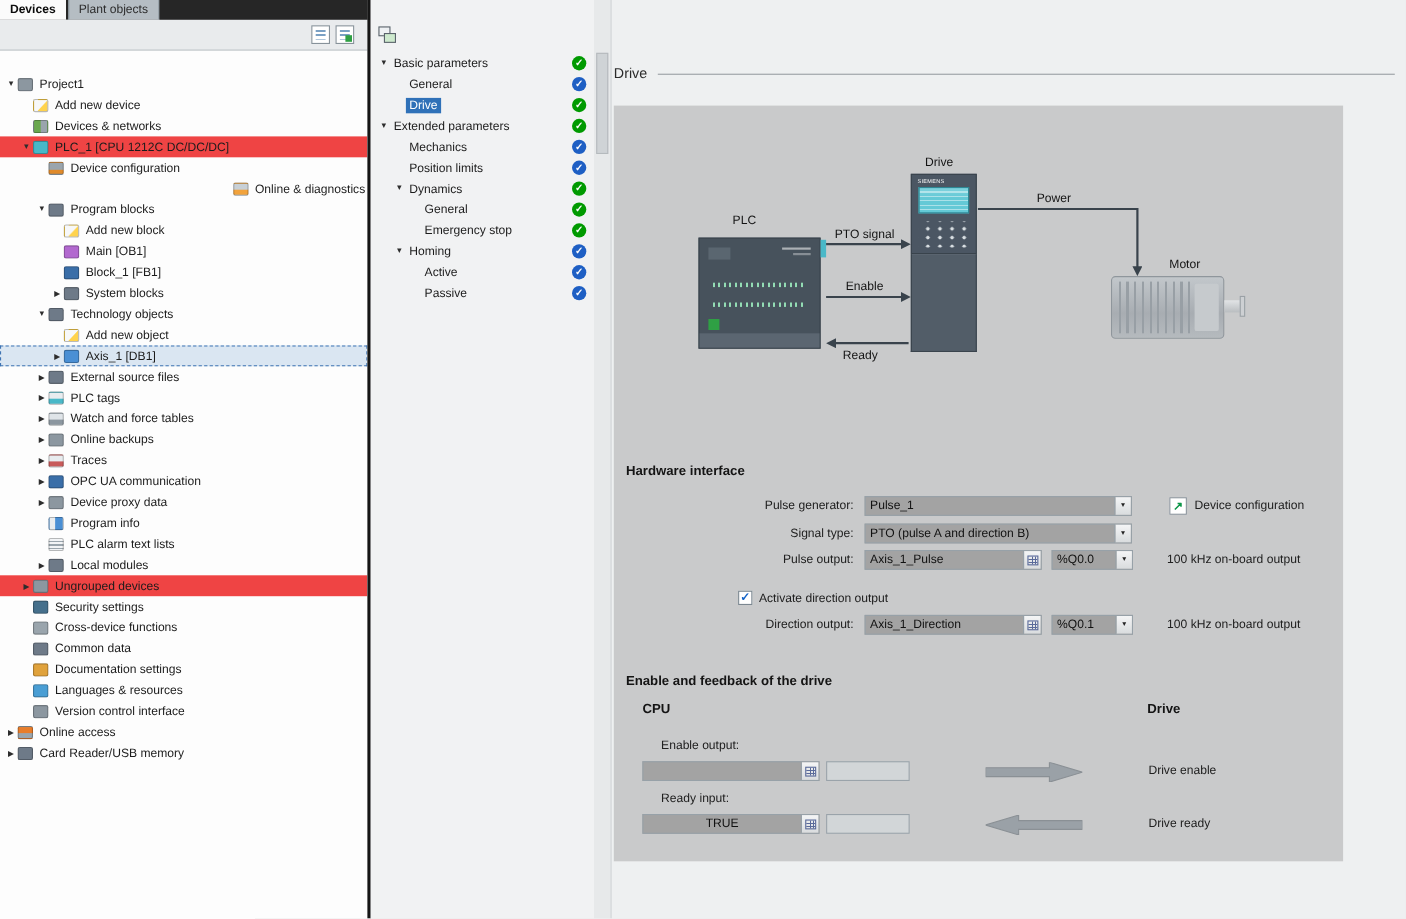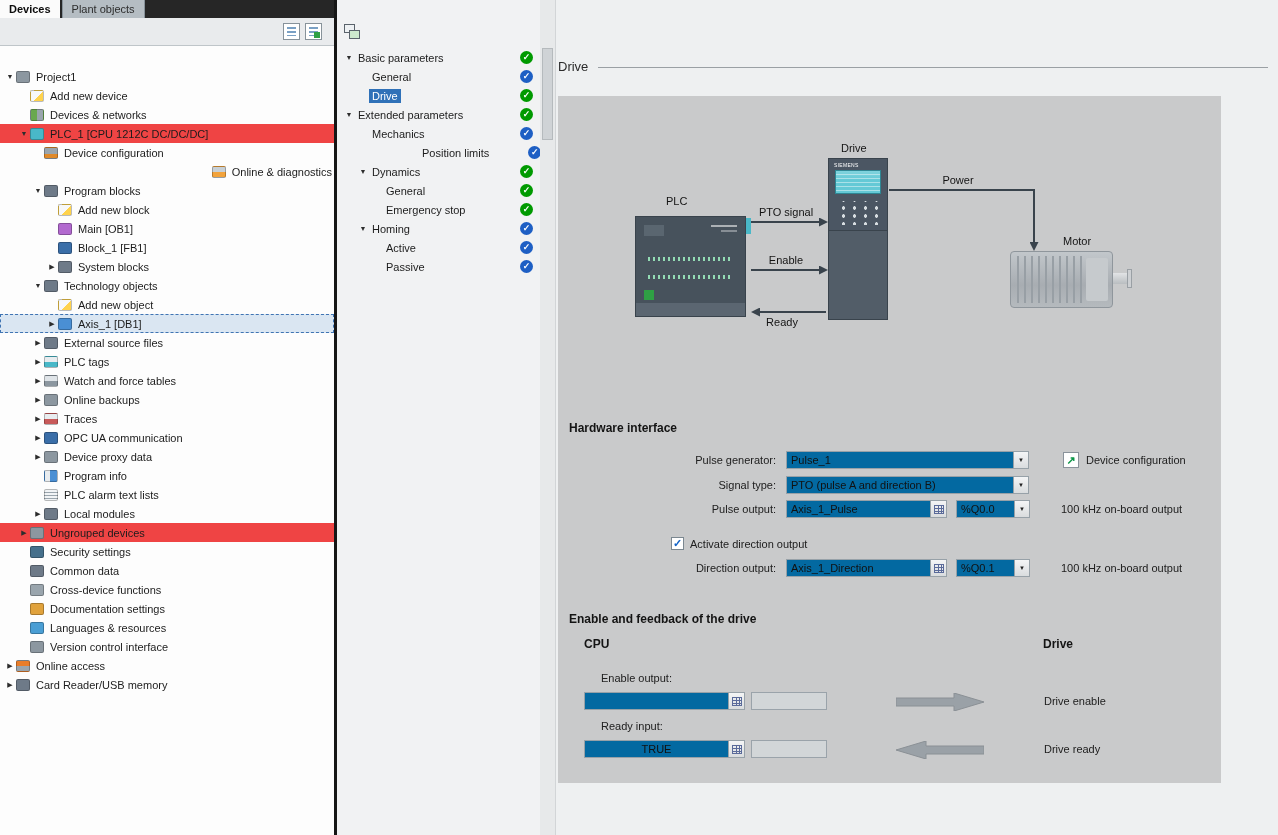--- a/index.html
+++ b/index.html
@@ -102,21 +102,21 @@
 .motor-cap{position:absolute;right:4px;top:6px;width:22px;height:43px;background:#c6cacd;border-radius:2px}
 .motor-shaft{position:absolute;left:555px;top:177px;width:16px;height:11px;background:linear-gradient(180deg,#e2e4e6,#b9bdc0)}
 .motor-ring{position:absolute;left:569px;top:173px;width:5px;height:19px;background:#cdd0d3;border:1px solid #9aa0a5}
 .diagram-svg{position:absolute;left:0;top:0;pointer-events:none}
 
 
 .h1{position:absolute;left:11px;font-size:12px;font-weight:bold;color:#141414}
 .rlabel{position:absolute;left:0;width:223px;height:18px;line-height:18px;text-align:right;padding-right:5px;color:#202020}
 .sm-label{position:absolute;height:18px;line-height:18px;color:#202020}
 .col-label{position:absolute;font-size:12px;font-weight:bold;color:#141414}
-.combo,.fld{position:absolute;height:18px;background:#0369a1;border:1px solid #97a1a8;display:flex;align-items:center;color:#111}
+.combo,.fld{position:absolute;height:18px;background:#a3a3a3;border:1px solid #97a1a8;display:flex;align-items:center;color:#111}
 .combo-value,.fld-value{flex:1;padding:0 4px;overflow:hidden;white-space:nowrap}
 .fld-value.center{text-align:center}
 .dd{width:15px;align-self:stretch;border-left:1px solid #97a1a8;background:linear-gradient(180deg,#f4f5f6,#d9dcde);font-size:6px;display:flex;align-items:center;justify-content:center;color:#222}
 .browse{width:16px;align-self:stretch;border-left:1px solid #97a1a8;background:linear-gradient(180deg,#f4f5f6,#d9dcde);display:flex;align-items:center;justify-content:center}
 .grid-ic{width:10px;height:9px;border:1px solid #5a6a9a;background:linear-gradient(90deg,transparent 0px,transparent 3px,#5a6a9a 3px,#5a6a9a 4px,transparent 4px,transparent 6px,#5a6a9a 6px,#5a6a9a 7px,transparent 7px),linear-gradient(180deg,transparent 0px,transparent 2px,#5a6a9a 2px,#5a6a9a 3px,transparent 3px,transparent 5px,#5a6a9a 5px,#5a6a9a 6px,transparent 6px)}
 .checkbox{position:absolute;width:13px;height:13px;background:#fff;border:1px solid #7b8790;display:flex;align-items:center;justify-content:center}
 .checkbox .check{color:#1464c8;font-size:11px;font-weight:bold;line-height:1}
 .devcfg{position:absolute;display:flex;align-items:center;gap:7px;color:#202020;height:18px}
 .devcfg-ic{width:16px;height:16px;background:#fff;border:1px solid #8a939b;color:#0d9648;font-size:11px;font-weight:bold;display:flex;align-items:center;justify-content:center}
 .gray-field{position:absolute;width:76px;height:18px;background:#d2d6d8;border:1px solid #9aa3aa}
@@ -261,27 +261,27 @@
         <span class="icon i-ungrouped-devices"></span>
         <span class="lbl">Ungrouped devices</span>
       </div>
       <div class="trow" style="padding-left: 18px;">
         <span class="exp"></span>
         <span class="icon i-security-settings"></span>
         <span class="lbl">Security settings</span>
       </div>
       <div class="trow" style="padding-left: 18px;">
         <span class="exp"></span>
+        <span class="icon i-cross-device-functions"></span>
+        <span class="lbl">Cross-device functions</span>
+      </div>
+      <div class="trow" style="padding-left: 18px;">
+        <span class="exp"></span>
         <span class="icon i-common-data"></span>
         <span class="lbl">Common data</span>
-      </div>
-      <div class="trow" style="padding-left: 18px;">
-        <span class="exp"></span>
-        <span class="icon i-cross-device-functions"></span>
-        <span class="lbl">Cross-device functions</span>
       </div>
       <div class="trow" style="padding-left: 18px;">
         <span class="exp"></span>
         <span class="icon i-documentation-settings"></span>
         <span class="lbl">Documentation settings</span>
       </div>
       <div class="trow" style="padding-left: 18px;">
         <span class="exp"></span>
         <span class="icon i-languages-resources"></span>
         <span class="lbl">Languages &amp; resources</span>
@@ -330,21 +330,21 @@
       <div class="nrow" style="padding-left: 6px;">
         <span class="exp">▼</span>
         <span class="lbl">Extended parameters</span>
         <span class="status green">✓</span>
       </div>
       <div class="nrow" style="padding-left: 20px;">
         <span class="exp"></span>
         <span class="lbl">Mechanics</span>
         <span class="status blue">✓</span>
       </div>
-      <div class="nrow" style="padding-left: 34px; gap: 36px;">
+      <div class="nrow" style="padding-left: 20px;">
         <span class="exp"></span>
         <span class="lbl">Position limits</span>
         <span class="status blue">✓</span>
       </div>
       <div class="nrow" style="padding-left: 20px;">
         <span class="exp">▼</span>
         <span class="lbl">Dynamics</span>
         <span class="status green">✓</span>
       </div>
       <div class="nrow" style="padding-left: 34px;">

